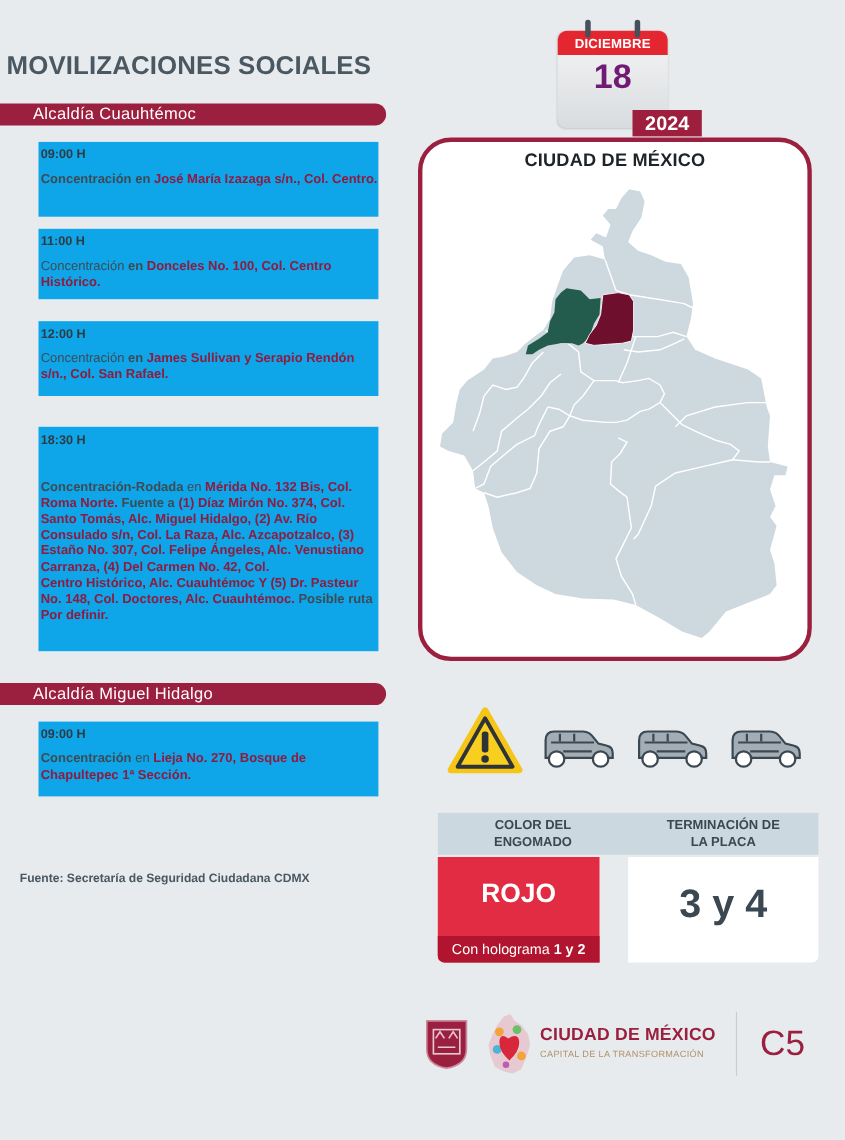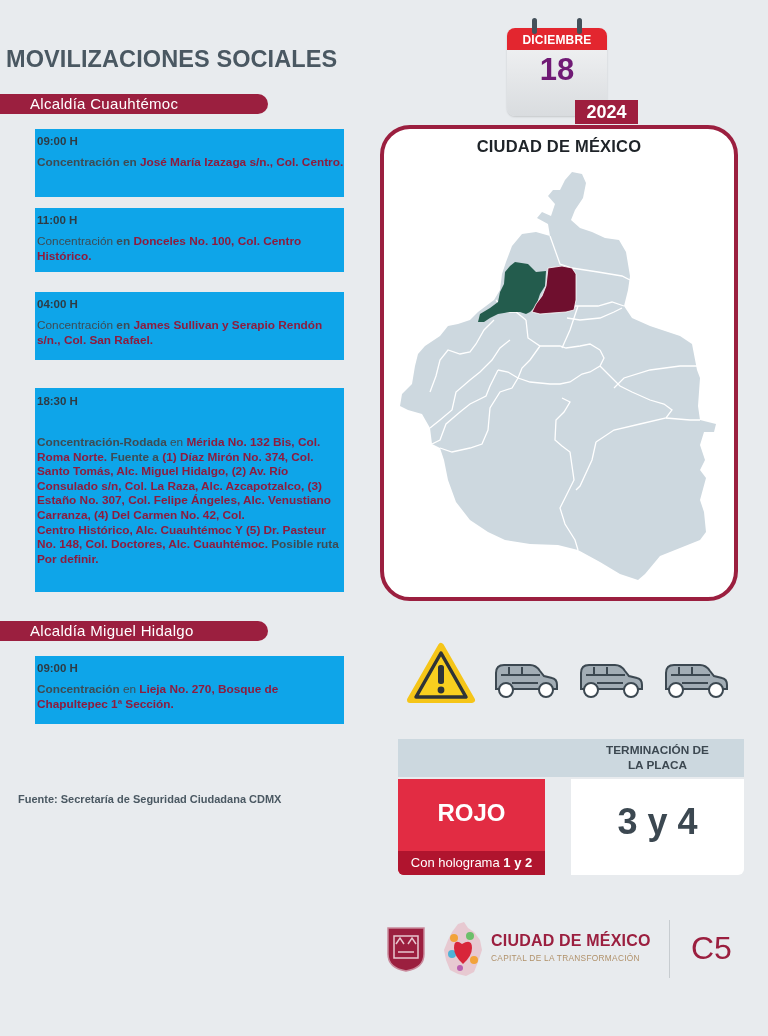--- a/index.html
+++ b/index.html
@@ -47,21 +47,21 @@
     text-align: center; font-size: 31px; font-weight: 700; color: #701a75;
   }
   .cal-year {
     position: absolute; left: 70px; top: 86px; width: 63px; height: 24px;
     background: #9e1e3e; color: #fff; font-weight: 700;
     font-size: 18px; text-align: center; line-height: 25px;
   }
 
   
   .pill {
-    left: 0; width: 268px; height: 20px;
+    left: 0; width: 351px; height: 20px;
     background: #9b1f3f;
     border-radius: 0 10px 10px 0;
     color: #fff;
     font-size: 15px;
     line-height: 20px;
     padding-left: 30px;
     letter-spacing: 0.3px;
     white-space: nowrap;
   }
   .pill-1 { top: 94px; }
@@ -204,21 +204,21 @@
 <div class="abs card c2">
   <div class="card-time">11:00 H</div>
   <div class="card-desc">
     <span class="lite">Concentración</span>
     <span class="plain">en</span>
     <span>Donceles No. 100, Col. Centro Histórico.</span>
   </div>
 </div>
 
 <div class="abs card c3">
-  <div class="card-time">04:00 H</div>
+  <div class="card-time">12:00 H</div>
   <div class="card-desc">
     <span class="lite">Concentración</span>
     <span class="plain">en</span>
     <span>James Sullivan y Serapio Rendón s/n., Col. San Rafael.</span>
   </div>
 </div>
 
 <div class="abs card c4">
   <div class="card-time">18:30 H</div>
   <div class="card-desc">
@@ -321,20 +321,24 @@
     <path d="M4,22 L4,14 Q4,6 12,6 L38,6 Q44,6 48,12 L52,17 L60,19 Q65,20 65,26 L65,30 L4,30 Z" fill="#a2adb5" stroke="#3c4851" stroke-width="2"></path>
     <line x1="17" y1="8" x2="17" y2="15" stroke="#3c4851" stroke-width="2"></line>
     <line x1="30" y1="8" x2="30" y2="15" stroke="#3c4851" stroke-width="2"></line>
     <line x1="9" y1="16" x2="48" y2="16" stroke="#3c4851" stroke-width="2"></line>
     <line x1="20" y1="24" x2="46" y2="24" stroke="#3c4851" stroke-width="2"></line>
     <circle cx="14" cy="31" r="7" fill="#fff" stroke="#3c4851" stroke-width="2"></circle>
     <circle cx="54" cy="31" r="7" fill="#fff" stroke="#3c4851" stroke-width="2"></circle>
   </svg>
 
   <div class="hnc-sub">
+    <div style="left:0">
+      <span>COLOR DEL</span><br>
+      <span>ENGOMADO</span>
+    </div>
     <div style="left:173px">
       <span>TERMINACIÓN DE</span><br>
       <span>LA PLACA</span>
     </div>
   </div>
   <div class="hnc-red">
     <div class="color-val">ROJO</div>
     <div class="holo">
       <span>Con holograma</span>
       <b>1 y 2</b>

